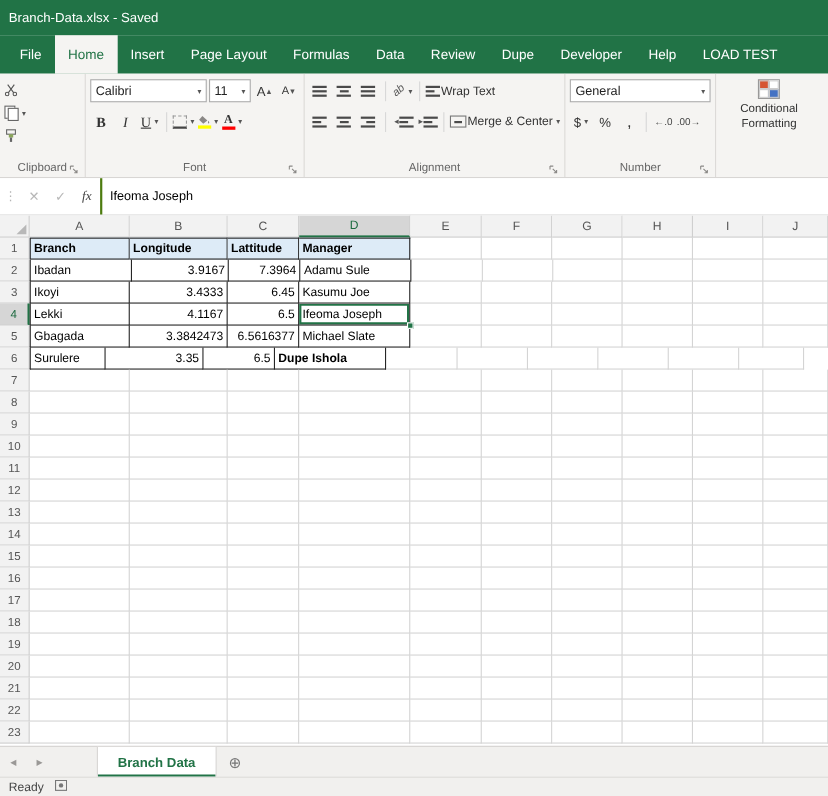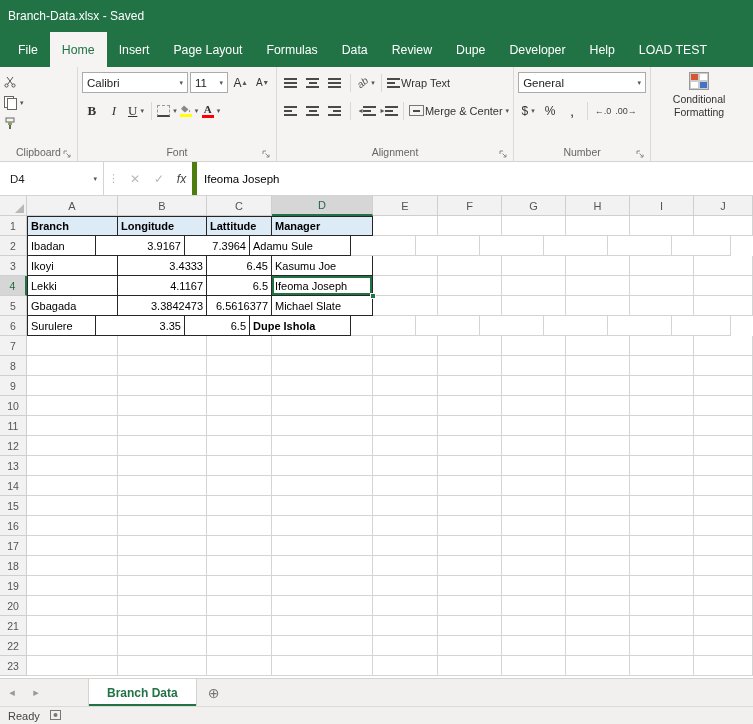--- a/index.html
+++ b/index.html
@@ -67,21 +67,21 @@
   .cf-text{font-size:10.5px;color:#333;text-align:center;line-height:1.2;white-space:nowrap}
   .ic-cf{display:grid;grid-template-columns:9px 9px;grid-auto-rows:8px;border:1px solid #999;margin-bottom:2px}
   .ic-cf span{border:1px solid #ccc}
   .g-font .rrow,.g-align .rrow,.g-number .rrow{margin-bottom:3px}
 
   
   .fbar{height:34px;background:#fff;border-bottom:1px solid #d4d4d4;display:flex;align-items:stretch;font-size:11.5px}
   .namebox{width:104px;border-right:1px solid #d4d4d4;display:flex;align-items:center;justify-content:space-between;padding:0 6px 0 10px;color:#222}
   .fb-dots{display:flex;align-items:center;color:#b5b5b5;padding:0 4px;font-size:11px}
   .fb-ico{display:flex;align-items:center;justify-content:center;width:24px;color:#b8b8b8;font-size:12px}
-  .fb-fx{color:#444;font-family:Liberation Sans, sans-serif;font-style:italic;font-size:12px;width:26px;display:flex;align-items:center;justify-content:center;border-right:5px solid #4d7c0f}
+  .fb-fx{color:#444;font-family:Liberation Serif, serif;font-style:italic;font-size:12px;width:26px;display:flex;align-items:center;justify-content:center;border-right:2px solid #4d7c0f}
   .fb-input{flex:1;display:flex;align-items:center;padding-left:7px;color:#000}
 
   
   .grid{height:482px;background:#fff;overflow:hidden;font-size:11px}
   .hdr-row{display:flex;height:20px}
   .corner{width:27px;background:var(--hdr-bg);border-right:1px solid var(--hdr-border);border-bottom:1px solid var(--hdr-border);position:relative}
   .corner .tri{position:absolute;right:2px;bottom:2px;width:0;height:0;border-left:9px solid transparent;border-bottom:9px solid #b8b8b8}
   .ch{display:flex;align-items:center;justify-content:center;background:var(--hdr-bg);color:#555;border-right:1px solid var(--hdr-border);border-bottom:1px solid var(--hdr-border)}
   .ch.sel{background:#d6d6d6;color:#1e6b41;border-bottom:2px solid var(--green)}
   .grow{display:flex;height:20px}
@@ -352,24 +352,20 @@
           <span class="cf-text">
             <span>Conditional</span><br>
             <span>Formatting</span>
           </span>
         </div>
       </div>
     </div>
   </div>
 
   <div class="fbar">
-    <div class="namebox">
-      <span>D4</span>
-      <span class="caret">▾</span>
-    </div>
     <span class="fb-dots">⋮</span>
     <span class="fb-ico">✕</span>
     <span class="fb-ico">✓</span>
     <span class="fb-fx">fx</span>
     <div class="fb-input">Ifeoma Joseph</div>
   </div>
 
   <div class="grid">
     <div class="hdr-row" id="col-headers">
       <div class="corner">
@@ -395,21 +391,21 @@
           <div class="cell tbl thead bt" style="width: 101px;">Manager</div>
           <div class="cell" style="width: 65px;"></div>
           <div class="cell" style="width: 64px;"></div>
           <div class="cell" style="width: 64px;"></div>
           <div class="cell" style="width: 64px;"></div>
           <div class="cell" style="width: 64px;"></div>
           <div class="cell" style="width: 59px;"></div>
         </div>
         <div class="grow">
           <div class="rh">2</div>
-          <div class="cell tbl bl" style="width: 69px;">Ibadan</div>
+          <div class="cell tbl bl" style="width: 93px;">Ibadan</div>
           <div class="cell tbl num" style="width: 89px;">3.9167</div>
           <div class="cell tbl num" style="width: 65px;">7.3964</div>
           <div class="cell tbl" style="width: 101px;">Adamu Sule</div>
           <div class="cell" style="width: 65px;"></div>
           <div class="cell" style="width: 64px;"></div>
           <div class="cell" style="width: 64px;"></div>
           <div class="cell" style="width: 64px;"></div>
           <div class="cell" style="width: 64px;"></div>
           <div class="cell" style="width: 59px;"></div>
         </div>

